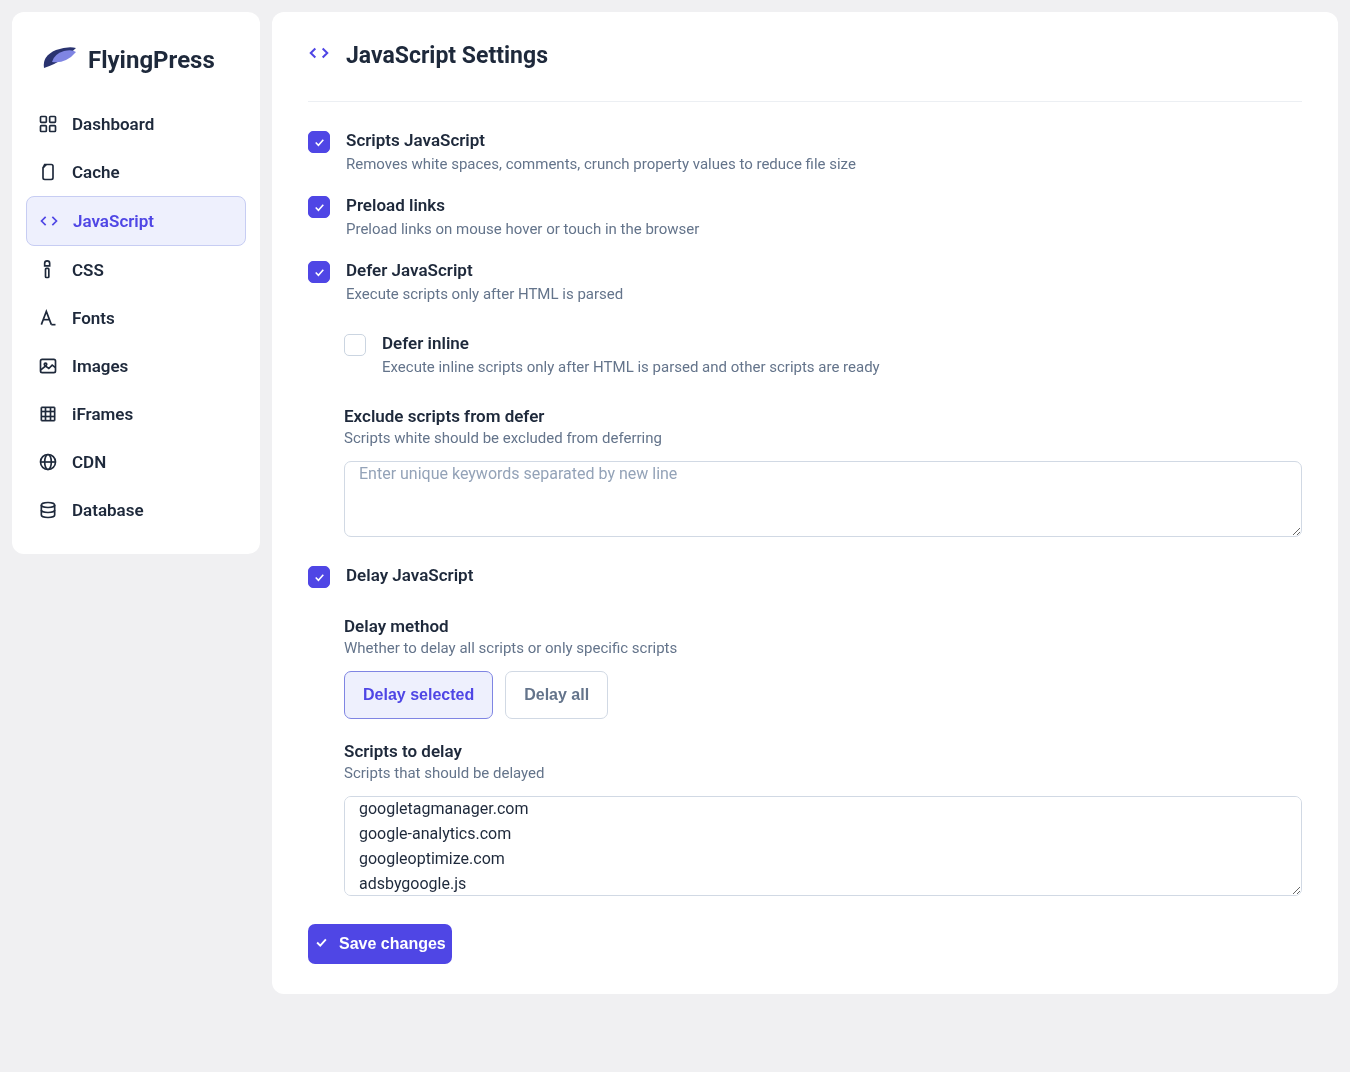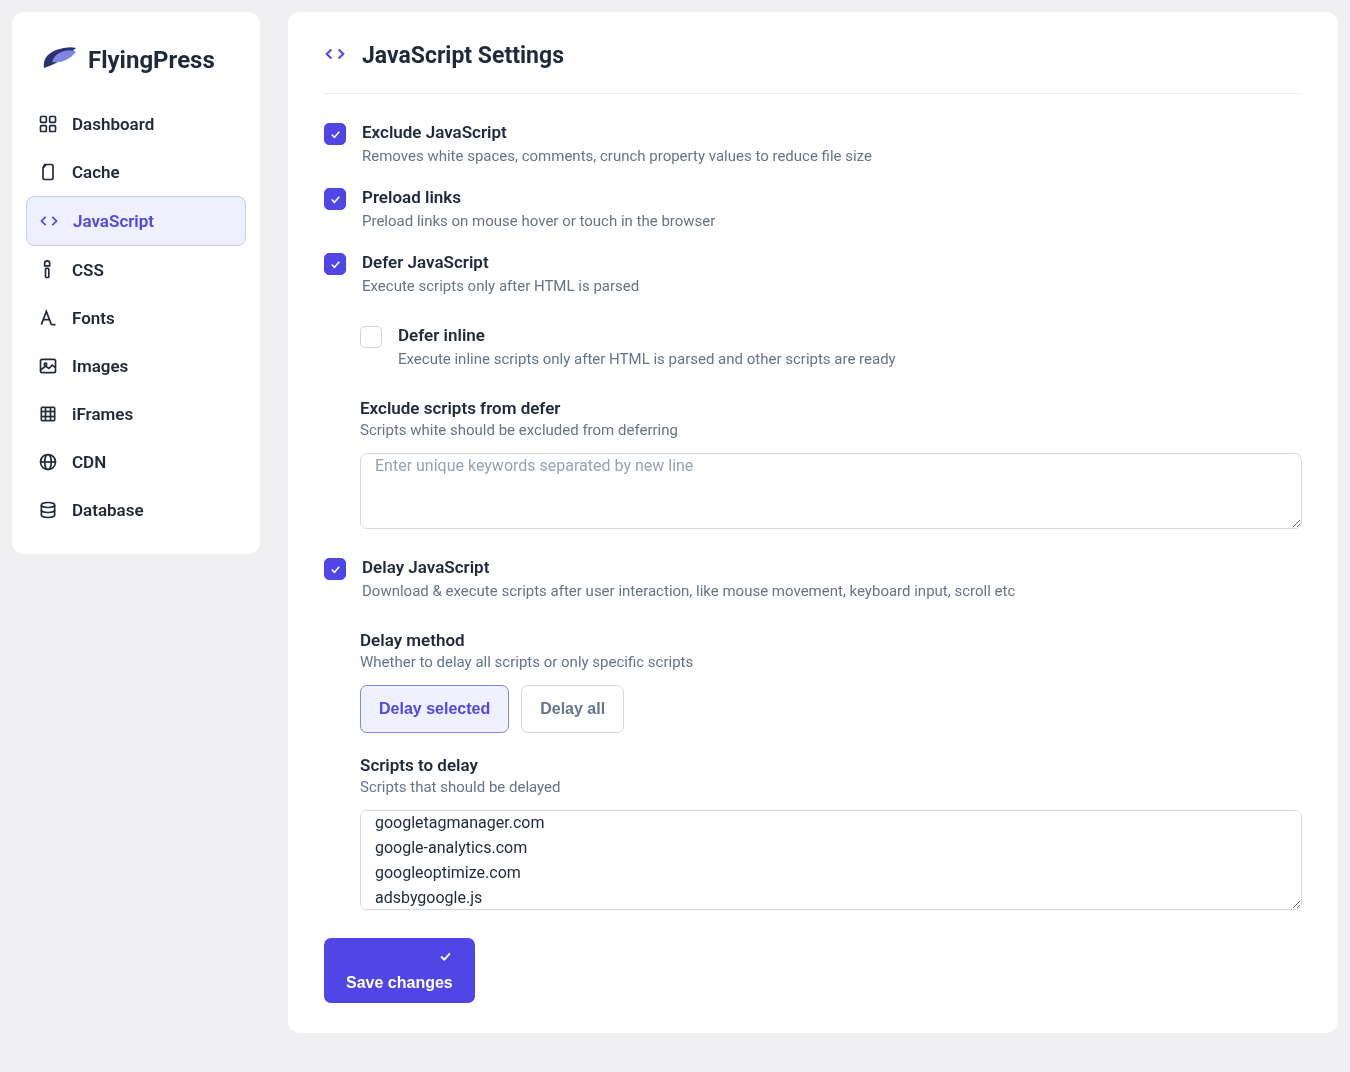--- a/index.html
+++ b/index.html
@@ -8,21 +8,21 @@
       padding: 0;
     }
     body {
       font-family: -apple-system, BlinkMacSystemFont, "Segoe UI", Roboto, "Helvetica Neue", Arial, sans-serif;
       background: #f0f0f2;
       padding: 12px;
       color: #1e293b;
     }
     .container {
       display: flex;
-      gap: 28px;
+      gap: 12px;
       max-width: 1350px;
     }
     .sidebar {
       width: 248px;
       background: #fff;
       border-radius: 12px;
       padding: 20px 14px;
       height: fit-content;
     }
     .logo {
@@ -77,23 +77,23 @@
     }
 
     .main {
       flex: 1;
       background: #fff;
       border-radius: 12px;
       padding: 30px 36px;
     }
     .page-header {
       display: flex;
-      align-items: flex-end;
+      align-items: flex-start;
       gap: 16px;
-      padding-bottom: 24px;
+      padding-bottom: 32px;
       border-bottom: 1px solid #eceff3;
       margin-bottom: 18px;
     }
     .page-header svg {
       width: 22px;
       height: 22px;
       stroke: #4f46e5;
       fill: none;
       stroke-width: 2.2;
     }
@@ -188,32 +188,31 @@
       color: #64748b;
       cursor: pointer;
     }
     .toggle-btn.active {
       background: #eef0fd;
       border-color: #7f85e3;
       color: #4f46e5;
     }
     .save-btn {
       display: inline-flex;
-      align-items: flex-end;
+      align-items: flex-start;
       gap: 10px;
       margin-top: 24px;
-      padding: 11px 22px;
+      padding: 11px 6px;
       background: #4f46e5;
       color: #fff;
       border: none;
       border-radius: 7px;
       font-size: 16px;
       font-weight: 600;
       cursor: pointer;
-      flex-direction: column;
     }
     .save-btn svg {
       width: 15px;
       height: 15px;
       stroke: #fff;
       stroke-width: 3;
       fill: none;
     }
   </style>
 </head>
@@ -345,21 +344,21 @@
       <h1 class="page-title">JavaScript Settings</h1>
     </div>
 
     <div class="setting-row">
       <div class="checkbox checked">
         <svg viewBox="0 0 24 24">
             <polyline points="5,12 10,17 19,7"></polyline>
           </svg>
       </div>
       <div>
-        <div class="setting-label">Exclude JavaScript</div>
+        <div class="setting-label">Scripts JavaScript</div>
         <div class="setting-desc">Removes white spaces, comments, crunch property values to reduce file size</div>
       </div>
     </div>
 
     <div class="setting-row">
       <div class="checkbox checked">
         <svg viewBox="0 0 24 24">
             <polyline points="5,12 10,17 19,7"></polyline>
           </svg>
       </div>
@@ -396,21 +395,20 @@
     </div>
 
     <div class="setting-row" style="margin-top:14px">
       <div class="checkbox checked">
         <svg viewBox="0 0 24 24">
             <polyline points="5,12 10,17 19,7"></polyline>
           </svg>
       </div>
       <div>
         <div class="setting-label">Delay JavaScript</div>
-        <div class="setting-desc">Download &amp; execute scripts after user interaction, like mouse movement, keyboard input, scroll etc</div>
       </div>
     </div>
 
     <div class="sub-section">
       <div class="sub-heading">Delay method</div>
       <div class="sub-desc">Whether to delay all scripts or only specific scripts</div>
       <div class="btn-group">
         <button class="toggle-btn active">Delay selected</button>
         <button class="toggle-btn">Delay all</button>
       </div>

